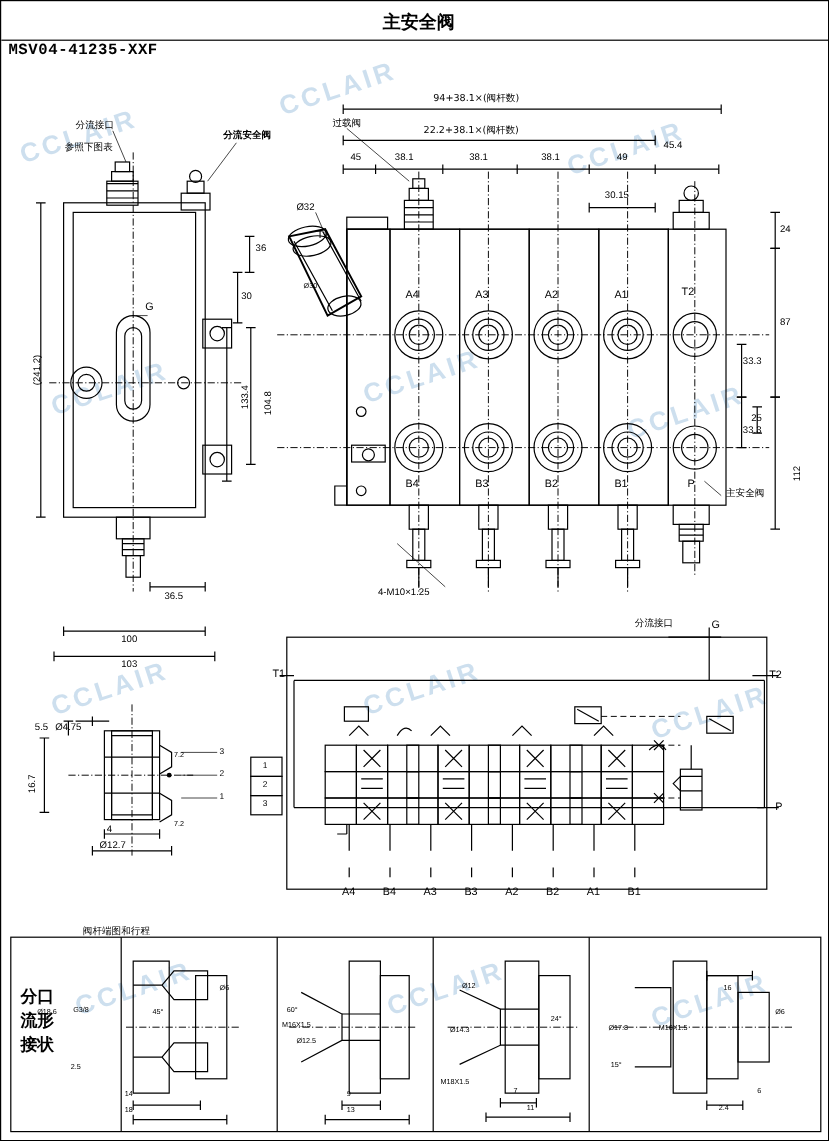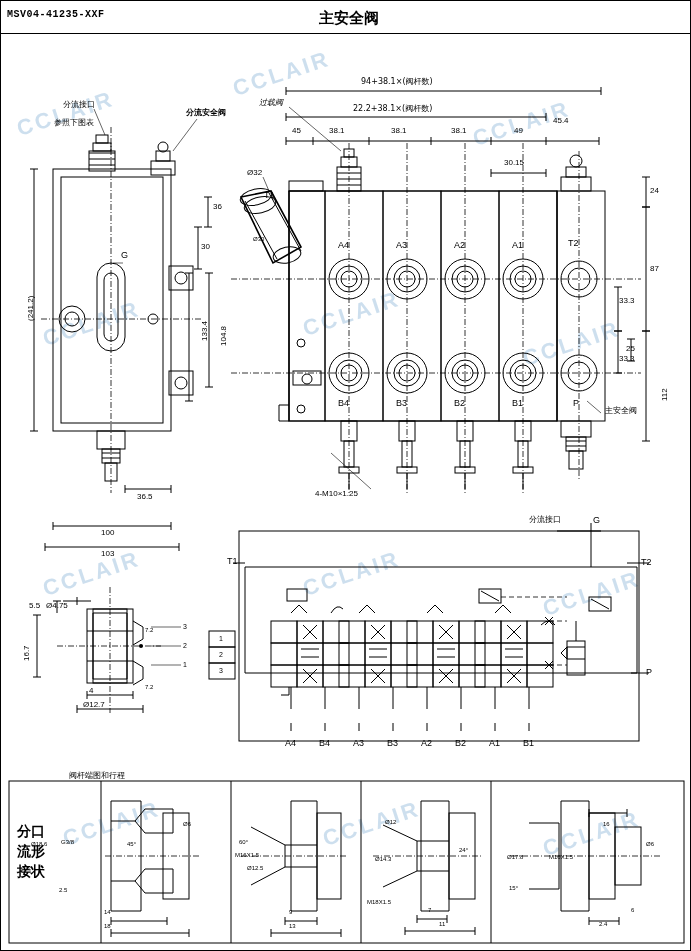--- a/index.html
+++ b/index.html
@@ -7,22 +7,22 @@
   #sheet{
     position:relative;width:691px;height:951px;background:#fff;overflow:hidden;
     border:1px solid #000;box-sizing:border-box;
   }
   .t{position:absolute;white-space:nowrap;color:#000;font-size:8px;line-height:1;}
   .t.cn{font-family:"DejaVu Sans","Liberation Sans",sans-serif;}
   .t.s7{font-size:7px;}
   .t.s6{font-size:6px;}
   .t.s9{font-size:9px;}
   .t.rot{transform:rotate(-90deg);transform-origin:left top;}
-  .title{position:absolute;font-size:10px;font-weight:bold;letter-spacing:.5px;
-         font-family:"Liberation Mono","DejaVu Sans Mono",monospace;}
+  .title{position:absolute;font-size:13px;font-weight:bold;letter-spacing:.5px;
+         font-family:"Liberation Mono","DejaVu Sans Mono",monospace;margin-top:25px;}
   .titlecn{position:absolute;font-size:15px;font-weight:bold;
            font-family:"DejaVu Sans","Liberation Sans",sans-serif;}
   .hr{position:absolute;background:#000;height:1px;}
   .hatch{
     background-image:repeating-linear-gradient(45deg,#000 0 1px,transparent 1px 4px);
   }
   .wm{
     position:absolute;color:rgba(90,150,200,.30);font-size:22px;font-weight:bold;
     letter-spacing:3px;transform:rotate(-18deg);font-family:"Liberation Sans",sans-serif;
     pointer-events:none;user-select:none;
@@ -387,21 +387,21 @@
   <div class="t cn" style="left:53px;top:118px;">参照下图表</div>
   <div class="t cn" style="left:185px;top:108px;font-weight:bold;">分流安全阀</div>
   <div class="t s9" style="left:120px;top:250px;">G</div>
   <div class="t rot" style="left:26px;top:320px;">(241.2)</div>
   <div class="t" style="left:136px;top:492px;">36.5</div>
   <div class="t" style="left:100px;top:528px;">100</div>
   <div class="t" style="left:100px;top:549px;">103</div>
 
   <div class="t cn" style="left:360px;top:77px;">94+38.1×(阀杆数)</div>
   <div class="t cn" style="left:352px;top:104px;">22.2+38.1×(阀杆数)</div>
-  <div class="t cn" style="left:258px;top:98px;font-style:italic;">过载阀</div>
+  <div class="t cn" style="left:276px;top:98px;">过载阀</div>
   <div class="t" style="left:291px;top:126px;">45</div>
   <div class="t" style="left:328px;top:126px;">38.1</div>
   <div class="t" style="left:390px;top:126px;">38.1</div>
   <div class="t" style="left:450px;top:126px;">38.1</div>
   <div class="t" style="left:513px;top:126px;">49</div>
   <div class="t" style="left:552px;top:116px;">45.4</div>
   <div class="t" style="left:503px;top:158px;">30.15</div>
   <div class="t" style="left:246px;top:168px;">Ø32</div>
   <div class="t s9" style="left:263px;top:190px;">T1</div>
   <div class="t" style="left:212px;top:202px;">36</div>

